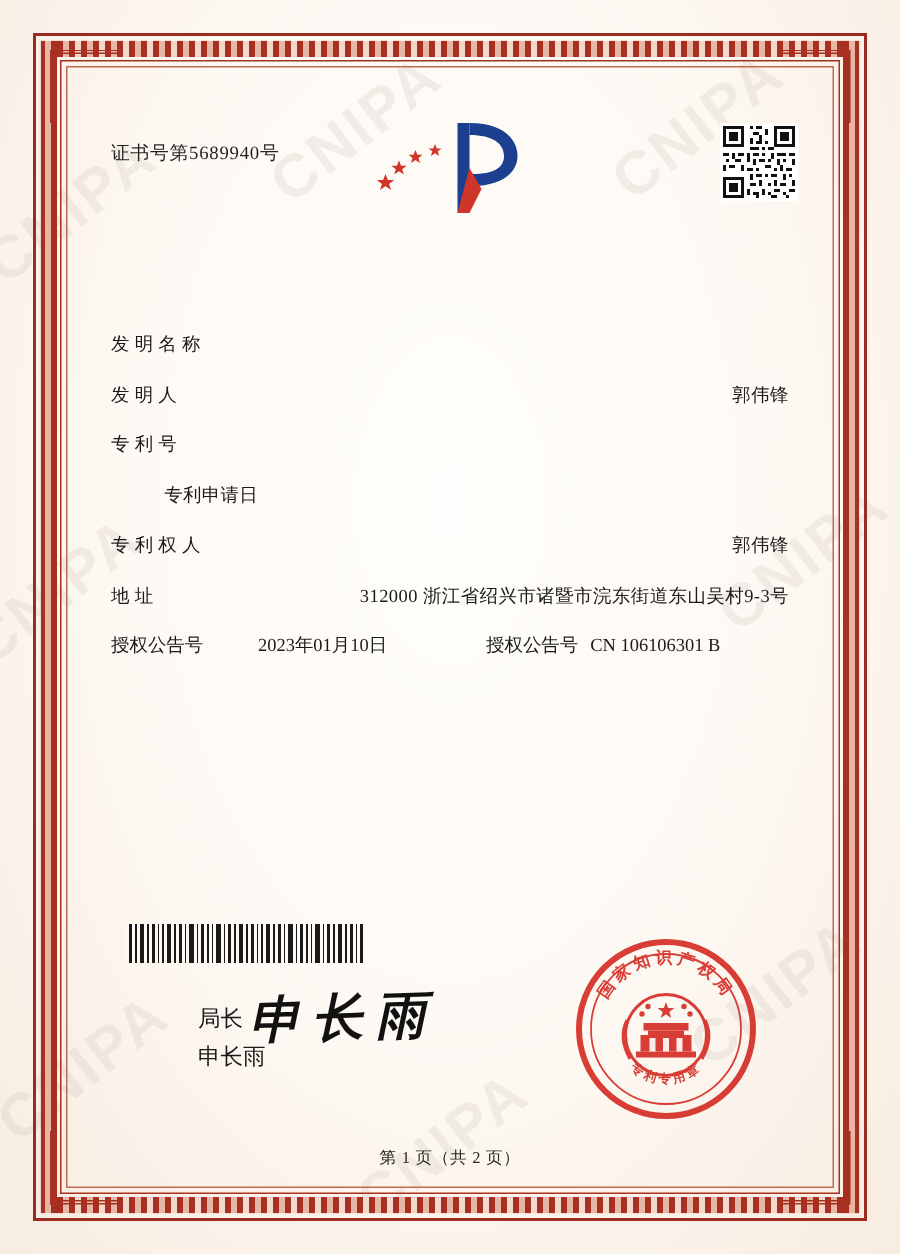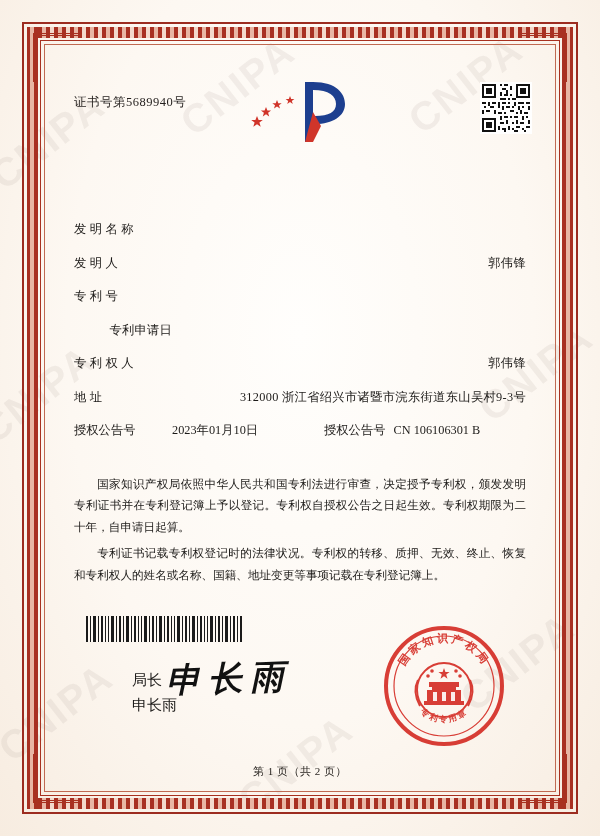--- a/index.html
+++ b/index.html
@@ -404,24 +404,20 @@
           <div class="label">授权公告号</div>
           <div class="value">2023年01月10日</div>
         </div>
         <div class="half right">
           <div class="label">授权公告号</div>
           <div class="value">CN 106106301 B</div>
         </div>
       </div>
     </div>
 
-    <div class="paragraphs">
-      <p>国家知识产权局依照中华人民共和国专利法进行审查，决定授予专利权，颁发发明专利证书并在专利登记簿上予以登记。专利权自授权公告之日起生效。专利权期限为二十年，自申请日起算。</p>
-      <p>专利证书记载专利权登记时的法律状况。专利权的转移、质押、无效、终止、恢复和专利权人的姓名或名称、国籍、地址变更等事项记载在专利登记簿上。</p>
-    </div>
 
     <div class="barcode">
       <svg width="160" height="26" viewBox="0 0 160 26" shape-rendering="crispEdges">
         <rect width="160" height="26" fill="#fdf8f2"></rect>
         <g fill="#1a1a1a">
           <rect x="2" y="0" width="2" height="26"></rect>
             <rect x="6" y="0" width="1" height="26"></rect>
           <rect x="9" y="0" width="3" height="26"></rect>
             <rect x="14" y="0" width="1" height="26"></rect>
           <rect x="17" y="0" width="2" height="26"></rect>

